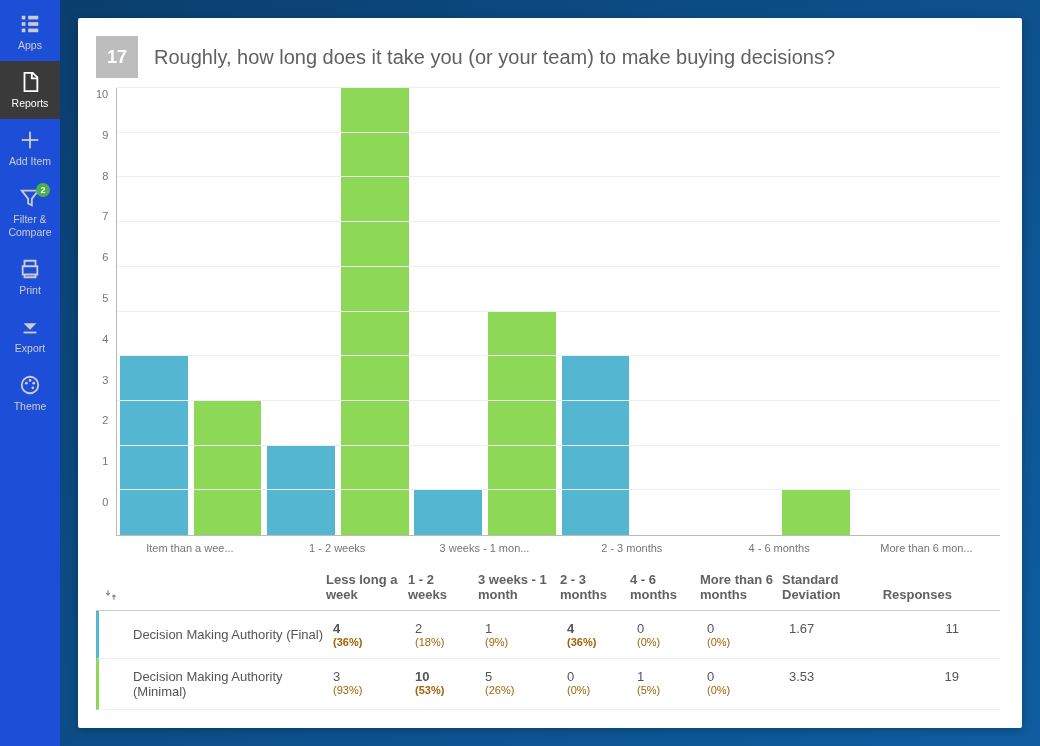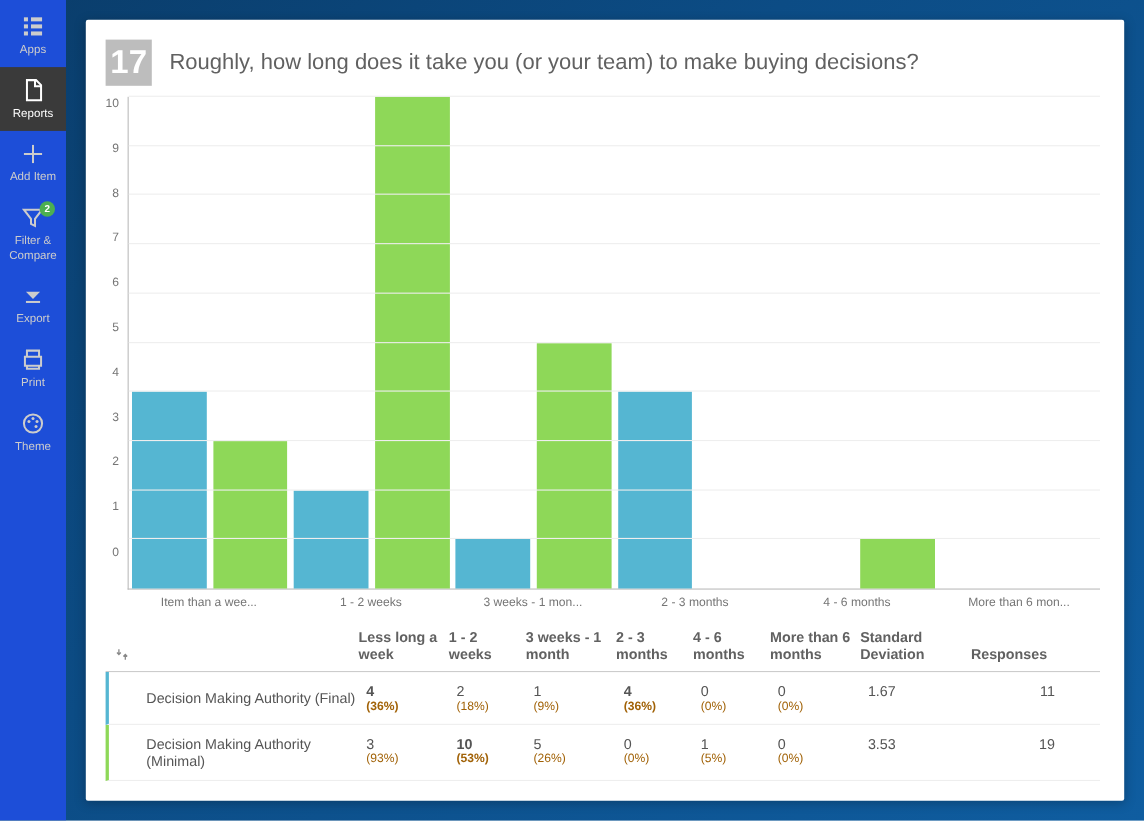--- a/index.html
+++ b/index.html
@@ -9,21 +9,21 @@
   .sidebar{width:60px;background:#1d4ed8;display:flex;flex-direction:column;align-items:center;padding-top:3px;flex-shrink:0}
   .side-item{width:60px;display:flex;flex-direction:column;align-items:center;justify-content:center;padding:10px 0;color:#ccc;font-size:10.5px;cursor:pointer;position:relative}
   .side-item svg{width:22px;height:22px;fill:#ccc;margin-bottom:4px}
   .side-item.active{background:#3a3a3a;color:#fff}
   .side-item.active svg{fill:#fff}
   .badge{position:absolute;top:6px;right:10px;background:#4CAF50;color:#fff;border-radius:50%;width:14px;height:14px;font-size:9px;display:flex;align-items:center;justify-content:center;font-weight:bold}
   
   .main{flex:1;padding:18px 18px 18px 18px;overflow:hidden}
   .card{background:#fff;border-radius:2px;box-shadow:0 2px 10px rgba(0,0,0,.25);height:100%;padding:18px 22px 18px 18px;overflow:hidden;display:flex;flex-direction:column}
   .q-header{display:flex;align-items:center;margin-bottom:4px}
-  .q-num{background:#bdbdbd;color:#fff;font-size:30px;font-weight:bold;width:42px;height:42px;display:flex;align-items:center;justify-content:center;margin-right:16px}
+  .q-num{background:#bdbdbd;color:#fff;font-size:18px;font-weight:bold;width:42px;height:42px;display:flex;align-items:center;justify-content:center;margin-right:16px}
   .q-title{font-size:20px;color:#616161;font-weight:400}
   
   .chart-wrap{flex:1;display:flex;margin-top:6px}
   .y-axis{display:flex;flex-direction:column;justify-content:space-between;align-items:flex-end;padding-right:8px;font-size:11px;color:#757575;height:420px;margin-top:0}
   .plot{flex:1;height:420px;position:relative;border-left:1px solid #bbb;border-bottom:1px solid #bbb}
   .grid-line{position:absolute;left:0;right:0;border-top:1px solid #eee}
   .cats{position:absolute;left:0;right:0;top:0;bottom:0;display:flex}
   .cat{flex:1;display:flex;align-items:flex-end;justify-content:center;position:relative}
   .bar{width:46%;display:inline-block}
   .bar.blue{background:#55b6d2;margin-right:4%}
@@ -78,30 +78,30 @@
     </div>
     <div class="side-item">
       <span class="badge">2</span>
       <svg viewBox="0 0 24 24">
           <path d="M3 4h18l-7 9v7l-4-2v-5z" fill="none" stroke="#ccc" stroke-width="2"></path>
         </svg>
       <span style="text-align:center;line-height:1.2">Filter &amp; Compare</span>
     </div>
     <div class="side-item">
       <svg viewBox="0 0 24 24">
+          <path d="M6 9V3h12v6M6 18h12v3H6zM4 9h16v9H4z" fill="none" stroke="#ccc" stroke-width="2"></path>
+        </svg>
+      <span>Print</span>
+    </div>
+    <div class="side-item">
+      <svg viewBox="0 0 24 24">
           <path d="M5 8l7 7 7-7z"></path>
           <rect x="5" y="17" width="14" height="2"></rect>
         </svg>
       <span>Export</span>
-    </div>
-    <div class="side-item">
-      <svg viewBox="0 0 24 24">
-          <path d="M6 9V3h12v6M6 18h12v3H6zM4 9h16v9H4z" fill="none" stroke="#ccc" stroke-width="2"></path>
-        </svg>
-      <span>Print</span>
     </div>
     <div class="side-item">
       <svg viewBox="0 0 24 24">
           <circle cx="12" cy="12" r="9" fill="none" stroke="#ccc" stroke-width="2"></circle>
           <circle cx="8" cy="10" r="1.5"></circle>
           <circle cx="12" cy="7" r="1.5"></circle>
           <circle cx="16" cy="10" r="1.5"></circle>
           <circle cx="15" cy="15" r="1.5"></circle>
         </svg>
       <span>Theme</span>

